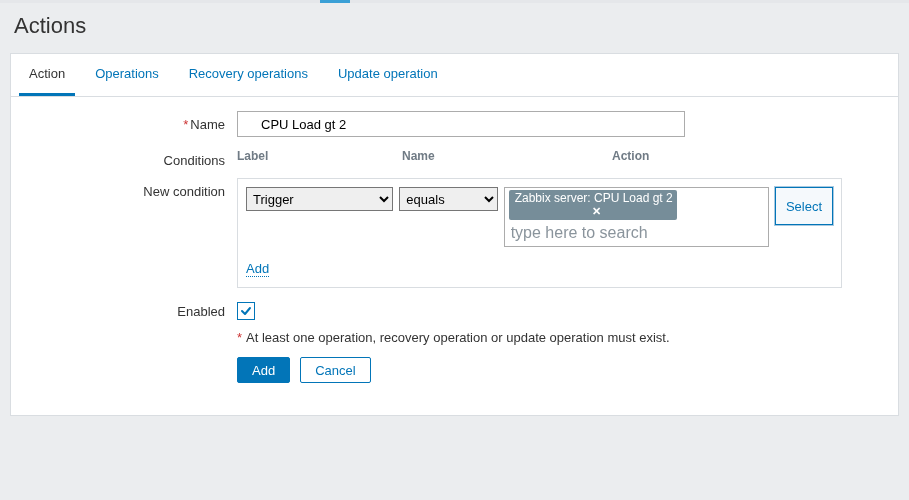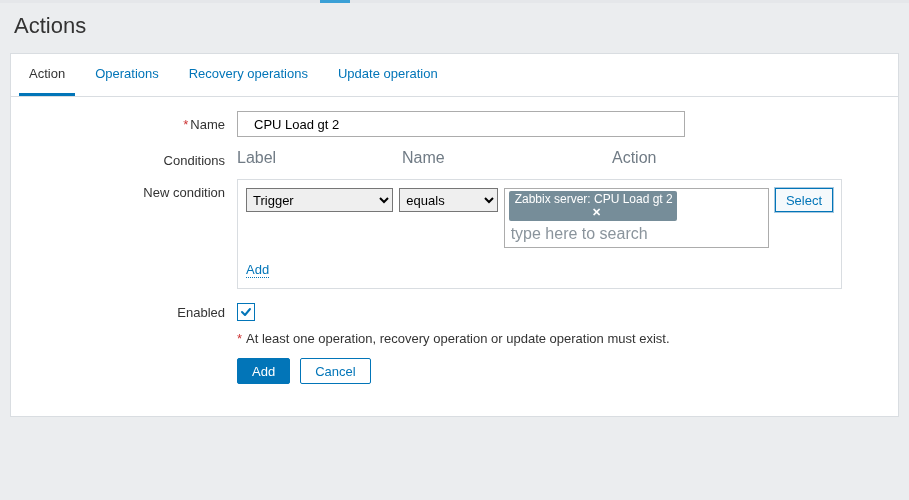--- a/index.html
+++ b/index.html
@@ -76,33 +76,34 @@
       font-size: 13px;
     }
     .label .req { color: #cc3333; margin-right: 2px; }
     .ctrl {
       flex: 0 0 auto;
     }
     input[type="text"].text-in {
       width: 448px;
       height: 26px;
       border: 1px solid #acacac;
-      padding: 2px 16px;
+      padding: 2px 23px;
       font-size: 13px;
     }
     
     .cond-table {
       display: flex;
       width: 540px;
       border: 0;
     }
     .cond-th {
       color: #707b85;
-      font-size: 16px;
+      font-size: 12px;
       padding: 2px 0;
+      font-weight: bold;
     }
     .cond-th.label-col { width: 165px; }
     .cond-th.name-col { width: 210px; }
     .cond-th.action-col { width: 120px; }
     
     .newcond-box {
       width: 605px;
       border: 1px solid #d9dde1;
       padding: 8px 8px 10px 8px;
     }
@@ -143,21 +144,21 @@
       font-weight: bold;
       cursor: pointer;
       font-size: 11px;
     }
     .ms-ph {
       color: #8a949c;
       font-size: 16px;
       padding: 2px 0 0 2px;
     }
     .select-btn {
-      height: 24px;
+      height: 38px;
       border: 1px solid #0275b8;
       background: #f5f9fc;
       color: #0275b8;
       font-size: 13px;
       padding: 0 10px;
       cursor: pointer;
       box-shadow: 0 0 0 1px #a8c9e0;
     }
     .add-link {
       color: #0275b8;

